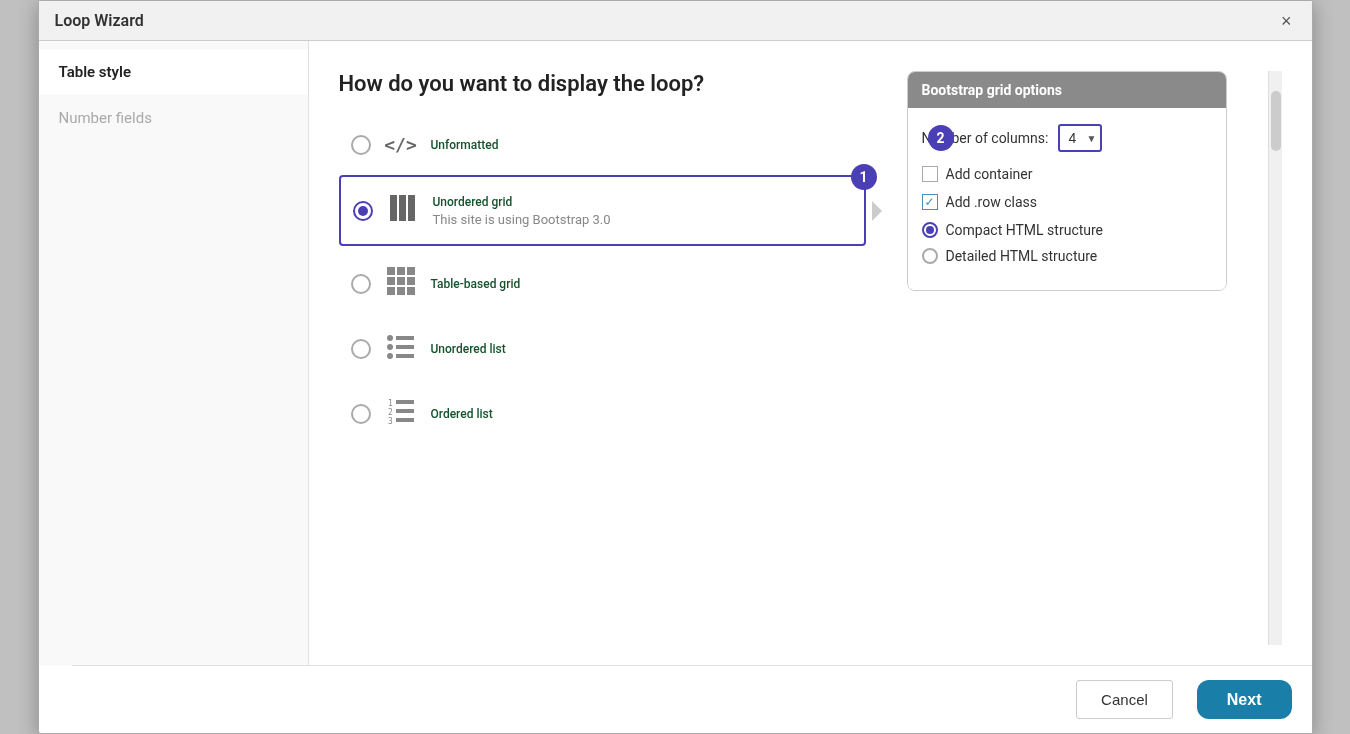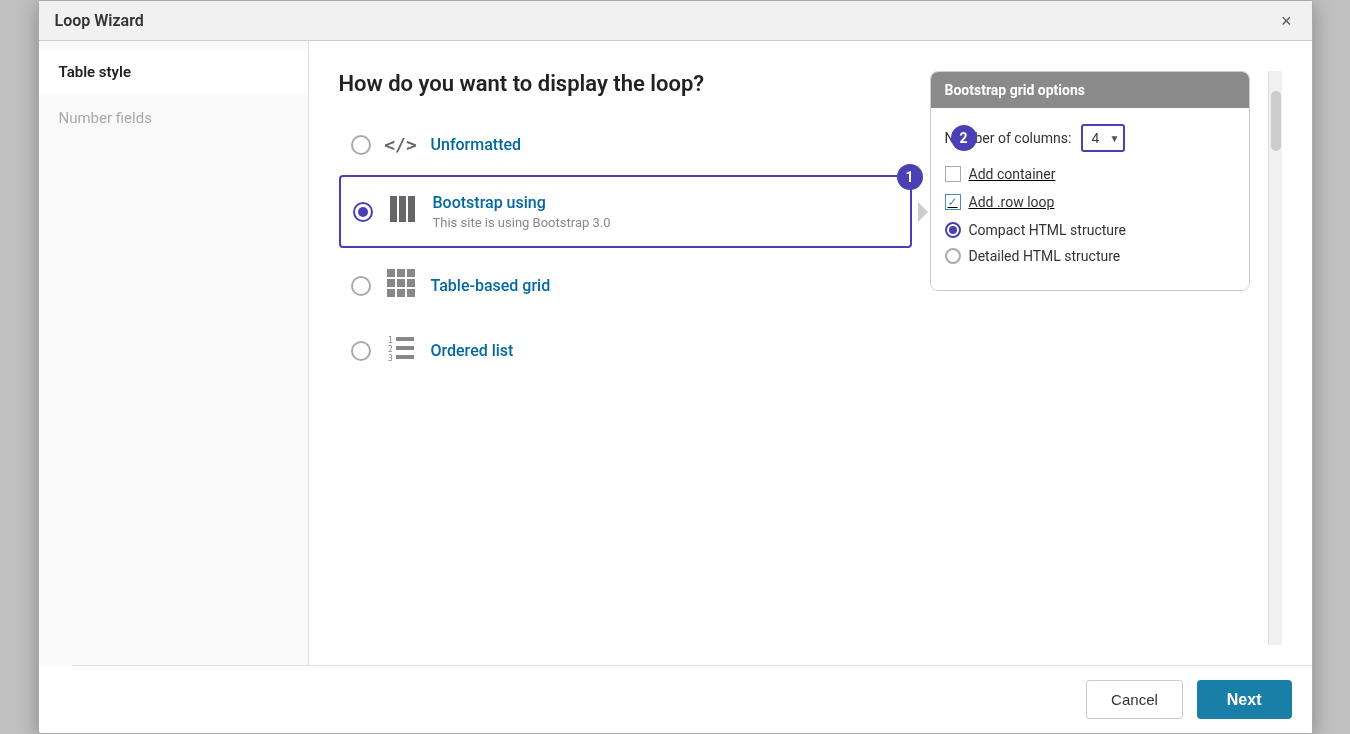--- a/index.html
+++ b/index.html
@@ -70,21 +70,21 @@
       color: #222;
     }
     .sidebar-item.inactive {
       color: #aaa;
     }
     .main-content {
       flex: 1;
       padding: 30px 30px 20px 30px;
       overflow-y: auto;
       display: flex;
-      gap: 18px;
+      gap: 41px;
     }
     .left-panel {
       flex: 1;
     }
     .main-question {
       font-size: 22px;
       font-weight: 600;
       color: #222;
       margin-bottom: 28px;
     }
@@ -133,22 +133,22 @@
       font-size: 20px;
       width: 36px;
       text-align: center;
       flex-shrink: 0;
     }
     .option-label-group {
       display: flex;
       flex-direction: column;
     }
     .option-label {
-      font-size: 16px;
-      color: #0369a1;
+      font-size: 12px;
+      color: #14532d;
       font-weight: 500;
     }
     .option-sublabel {
       font-size: 13px;
       color: #888;
       margin-top: 3px;
       text-align: center;
     }
     
     .badge-number {
@@ -227,21 +227,20 @@
       color: #555;
     }
     .badge-2 {
       margin-left: 6px;
     }
     .checkbox-row {
       display: flex;
       align-items: flex-end;
       gap: 8px;
       margin-bottom: 12px;
-      text-decoration: underline;
     }
     .checkbox-box {
       width: 16px;
       height: 16px;
       border: 1px solid #aaa;
       background: #fff;
       flex-shrink: 0;
       display: flex;
       align-items: center;
       justify-content: center;
@@ -307,42 +306,42 @@
       border-bottom: 10px solid transparent;
       border-left: 10px solid #ccc;
     }
 
     
     .dialog-footer {
       border-top: 1px solid #e0e0e0;
       padding: 14px 20px;
       display: flex;
       justify-content: flex-end;
-      gap: 14px;
+      gap: 24px;
       background: #fff;
       flex-shrink: 0;
       margin-left: 33px;
     }
     .btn-cancel {
       padding: 10px 24px;
       border: 1px solid #ccc;
       background: #fff;
       color: #333;
       font-size: 15px;
       border-radius: 3px;
       cursor: pointer;
     }
     .btn-next {
       padding: 10px 30px;
       background: #1a7fa8;
       color: #fff;
       font-size: 16px;
       font-weight: 600;
       border: none;
-      border-radius: 4px;
+      border-radius: 12px;
       cursor: pointer;
     }
     .scrollbar-area {
       width: 14px;
       background: #f0f0f0;
       border-left: 1px solid #ddd;
       position: relative;
     }
     .scrollbar-thumb {
       width: 10px;
@@ -393,21 +392,21 @@
             <div class="radio-inner"></div>
           </div>
           <div class="option-icon">
             <svg viewBox="0 0 30 30" width="30" height="30">
               <rect x="2" y="2" width="7" height="26" fill="#666"></rect>
               <rect x="11" y="2" width="7" height="26" fill="#666"></rect>
               <rect x="20" y="2" width="7" height="26" fill="#666"></rect>
             </svg>
           </div>
           <div class="option-label-group">
-            <span class="option-label">Bootstrap using</span>
+            <span class="option-label">Unordered grid</span>
             <span class="option-sublabel">This site is using Bootstrap 3.0</span>
           </div>
           <div class="badge-number badge-1">1</div>
           <div class="selected-arrow"></div>
         </div>
 
         <div class="loop-option not-selected">
           <div class="radio-outer"></div>
           <div class="option-icon">
             <svg viewBox="0 0 30 30" width="30" height="30">
@@ -421,20 +420,36 @@
               <rect x="11" y="21" width="8" height="8" fill="#888"></rect>
               <rect x="21" y="21" width="8" height="8" fill="#888"></rect>
             </svg>
           </div>
           <div class="option-label-group">
             <span class="option-label">Table-based grid</span>
           </div>
         </div>
 
 
+        <div class="loop-option not-selected">
+          <div class="radio-outer"></div>
+          <div class="option-icon">
+            <svg viewBox="0 0 30 30" width="30" height="30">
+              <circle cx="4" cy="7" r="3" fill="#888"></circle>
+              <rect x="10" y="5" width="18" height="4" fill="#888"></rect>
+              <circle cx="4" cy="16" r="3" fill="#888"></circle>
+              <rect x="10" y="14" width="18" height="4" fill="#888"></rect>
+              <circle cx="4" cy="25" r="3" fill="#888"></circle>
+              <rect x="10" y="23" width="18" height="4" fill="#888"></rect>
+            </svg>
+          </div>
+          <div class="option-label-group">
+            <span class="option-label">Unordered list</span>
+          </div>
+        </div>
 
         <div class="loop-option not-selected">
           <div class="radio-outer"></div>
           <div class="option-icon">
             <svg viewBox="0 0 30 30" width="30" height="30">
               <text x="2" y="10" font-size="8" fill="#888" font-family="monospace">1</text>
               <rect x="10" y="4" width="18" height="4" fill="#888"></rect>
               <text x="2" y="19" font-size="8" fill="#888" font-family="monospace">2</text>
               <rect x="10" y="13" width="18" height="4" fill="#888"></rect>
               <text x="2" y="28" font-size="8" fill="#888" font-family="monospace">3</text>
@@ -470,21 +485,21 @@
 
             <div class="checkbox-row">
               <div class="checkbox-box"></div>
               <span class="checkbox-label">Add container</span>
             </div>
 
             <div class="checkbox-row">
               <div class="checkbox-box checked">
                 <span class="checkmark">✓</span>
               </div>
-              <span class="checkbox-label">Add .row loop</span>
+              <span class="checkbox-label">Add .row class</span>
             </div>
 
             <div class="radio-row">
               <div class="small-radio checked">
                 <div class="small-radio-inner"></div>
               </div>
               <span class="radio-label">Compact HTML structure</span>
             </div>
 
             <div class="radio-row">

